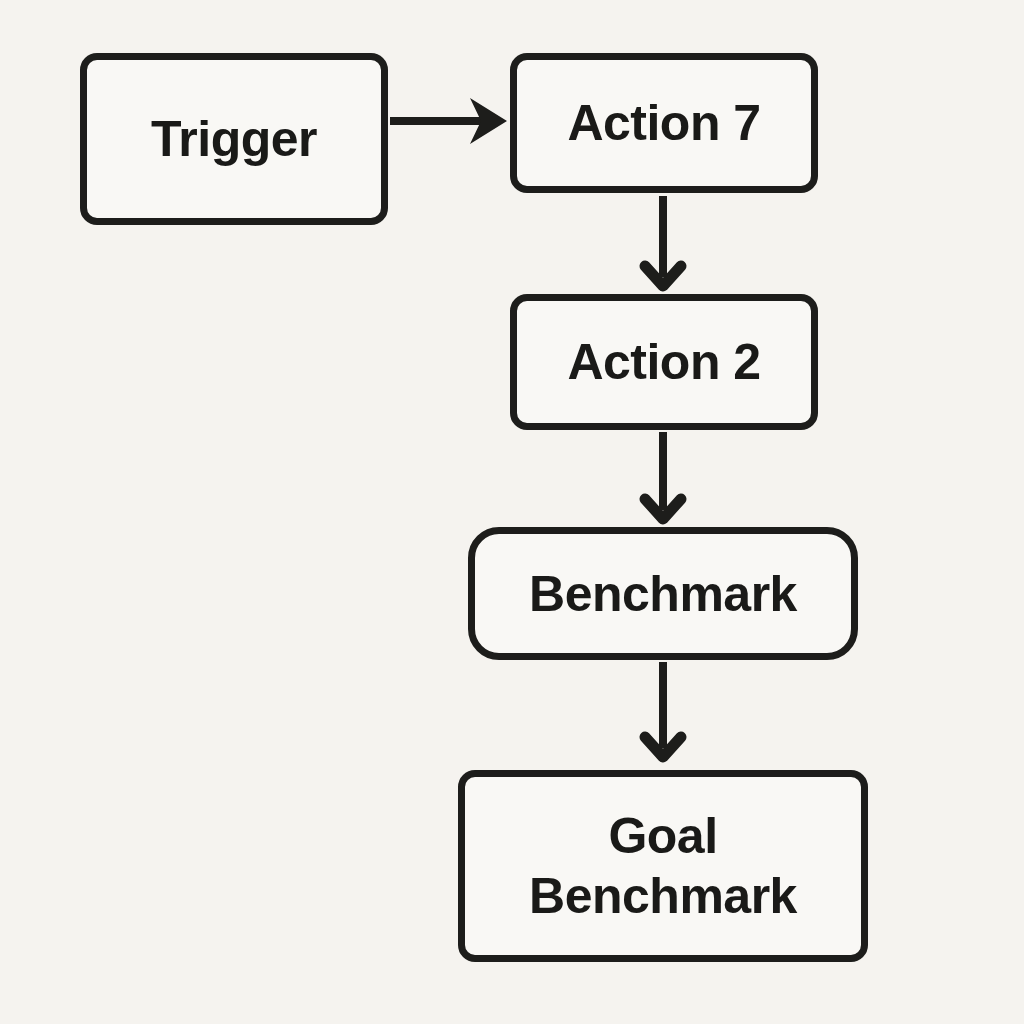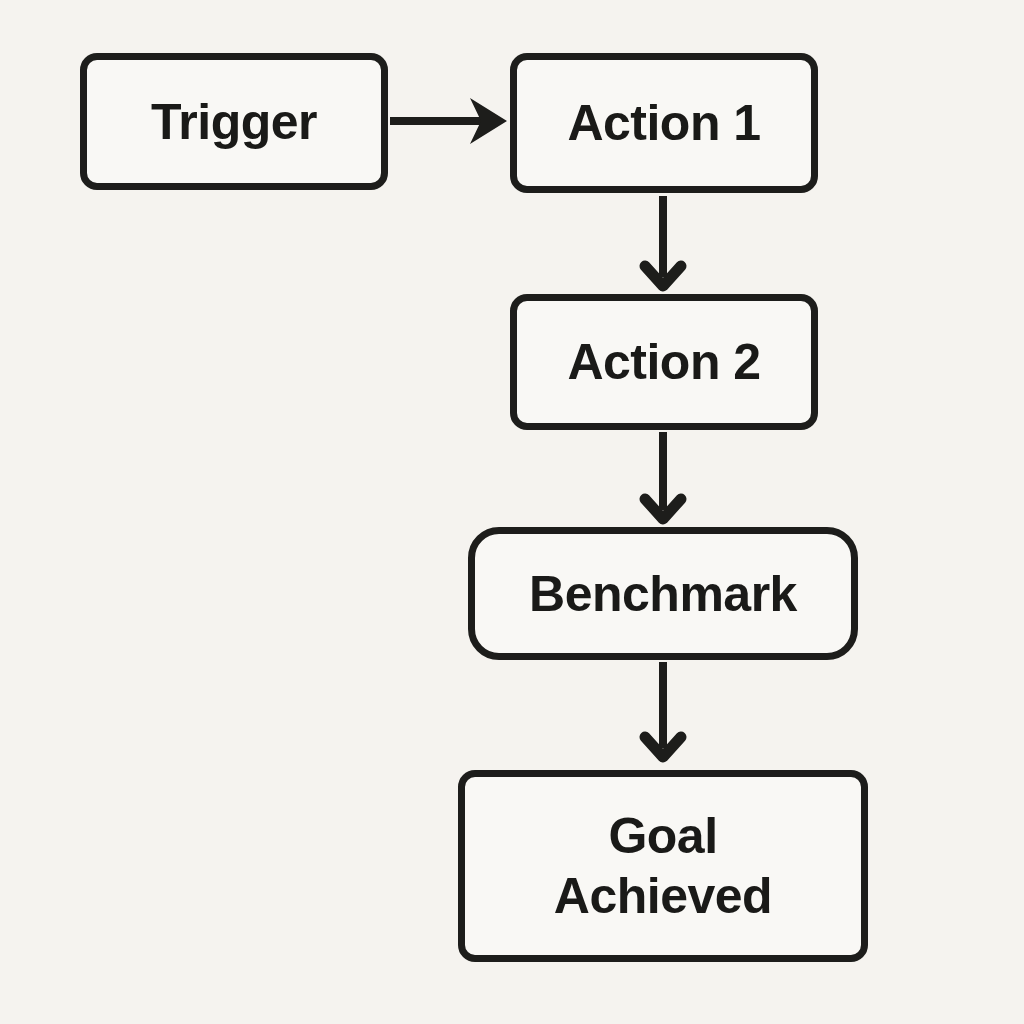--- a/index.html
+++ b/index.html
@@ -36,21 +36,21 @@
     display: flex;
     align-items: center;
     justify-content: center;
     text-align: center;
     color: #1a1a18;
     font-weight: 700;
     font-size: 50px;
     letter-spacing: -0.5px;
     line-height: 1.2;
   }
-  #node-trigger   { left: 80px;  top: 53px;  width: 308px; height: 137px; }
+  #node-trigger   { left: 80px;  top: 53px;  width: 308px; height: 172px; }
   #node-action1   { left: 510px; top: 53px;  width: 308px; height: 140px; }
   #node-action2   { left: 510px; top: 294px; width: 308px; height: 136px; }
   #node-benchmark { left: 468px; top: 527px; width: 390px; height: 133px; border-radius: 31px; }
   #node-goal      { left: 458px; top: 770px; width: 410px; height: 192px; }
   #node-goal .label { max-width: 290px; }
   .edge-line {
     stroke: #1d1d1b;
     stroke-width: 8;
     fill: none;
   }
@@ -92,28 +92,28 @@
       <line class="edge-line" x1="663" y1="662" x2="663" y2="748"></line>
       <polyline class="edge-head-chevron" points="645,737 663,757 681,737"></polyline>
     </g>
   </svg>
 
   <div class="node" id="node-trigger">
     <span class="label">Trigger</span>
   </div>
 
   <div class="node" id="node-action1">
-    <span class="label">Action 1</span>
+    <span class="label">Action 7</span>
   </div>
 
   <div class="node" id="node-action2">
     <span class="label">Action 2</span>
   </div>
 
   <div class="node" id="node-benchmark">
     <span class="label">Benchmark</span>
   </div>
 
   <div class="node" id="node-goal">
-    <span class="label">Goal Achieved</span>
+    <span class="label">Goal Benchmark</span>
   </div>
 
 </div>
 
 </body></html>

